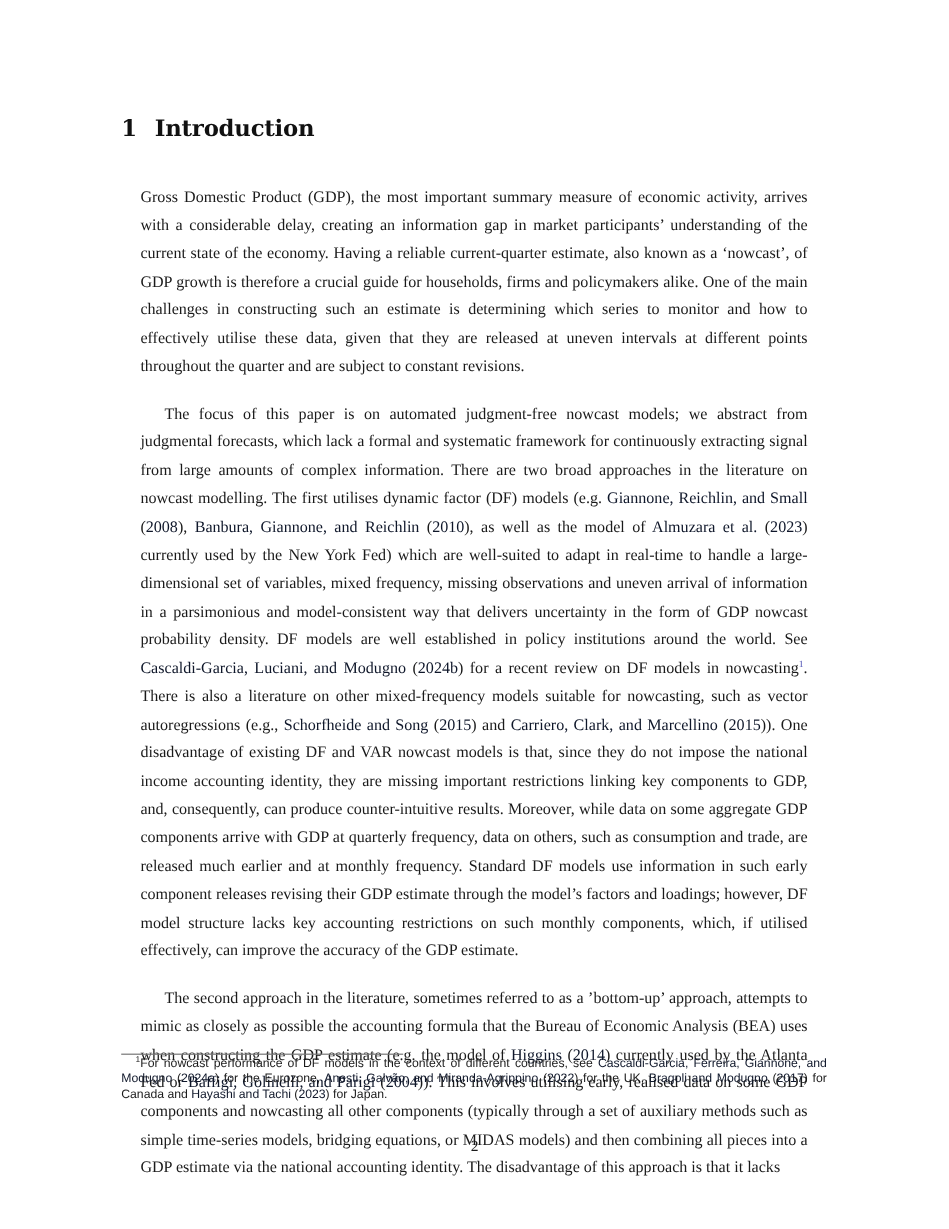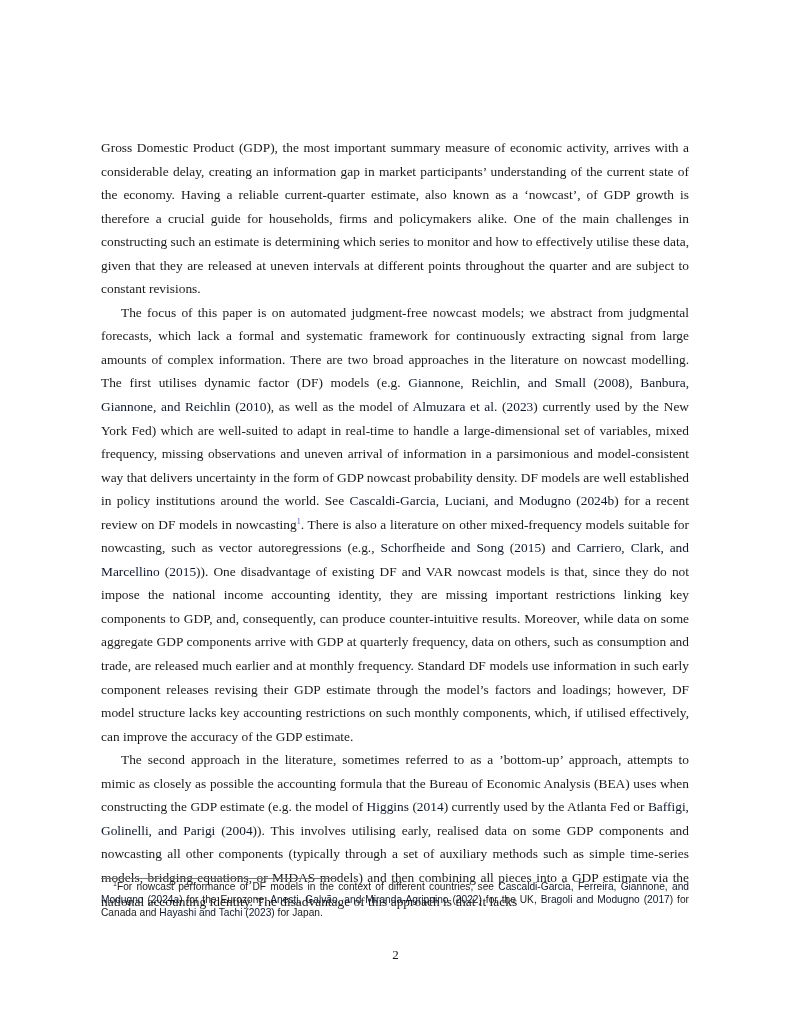--- a/index.html
+++ b/index.html
@@ -9,40 +9,43 @@
     position: absolute; left: 101px; top: 96px;
     font-family: "DejaVu Serif", serif; font-weight: bold; font-size: 19px; color: #111;
     margin: 0; letter-spacing: -0.2px;
   }
   .heading .num { display: inline-block; width: 28px; }
   .body {
     position: absolute; left: 101px; top: 136px; width: 588px;
     font-family: "Liberation Serif", serif; font-size: 13.4px; line-height: 23.55px; color: #1a1a1a;
     text-align: justify;
   }
-  .body p { margin: 0; text-indent: 20px; }
+  .body p { margin: 16px; text-indent: 20px; }
   .body p.first { text-indent: 0; }
   .cite { color: #0f172a; text-decoration: none; }
   sup.fnmark { font-size: 8px; line-height: 0; vertical-align: super; color: #4a4fb3; }
   .fn-rule { position: absolute; left: 101px; top: 878px; width: 235px; border-top: 1px solid #777; }
   .footnote {
     position: absolute; left: 101px; top: 880px; width: 588px;
     font-family: Liberation Sans, sans-serif; font-size: 10.2px; line-height: 13.2px; color: #1a1a1a;
     text-align: justify; text-indent: 12px;
   }
   .footnote sup { font-size: 7px; vertical-align: super; line-height: 0; }
   .pagenum {
     position: absolute; left: 0; width: 791px; top: 947px; text-align: center;
     font-family: "Liberation Serif", serif; font-size: 13px; color: #1a1a1a;
   }
 </style>
 </head>
 <body>
 
 <div class="page">
+  <h1 class="heading">
+    <span class="num">1</span><span>Introduction</span>
+  </h1>
 
   <div class="body">
     <p class="first"><span>Gross Domestic Product (GDP), the most important summary measure of economic activity, arrives with a considerable delay, creating an information gap in market participants’ understanding of the current state of the economy.  Having a reliable current-quarter estimate, also known as a ‘nowcast’, of GDP growth is therefore a crucial guide for households, firms and policymakers alike.  One of the main challenges in constructing such an estimate is determining which series to monitor and how to effectively utilise these data, given that they are released at uneven intervals at different points throughout the quarter and are subject to constant revisions.</span></p>
     <p><span>The focus of this paper is on automated judgment-free nowcast models; we abstract from judgmental forecasts, which lack a formal and systematic framework for continuously extracting signal from large amounts of complex information.  There are two broad approaches in the literature on nowcast modelling. The first utilises dynamic factor (DF) models (e.g.  </span><a class="cite" href="#">Giannone, Reichlin, and Small</a><span> (</span><a class="cite" href="#">2008</a><span>), </span><a class="cite" href="#">Banbura, Giannone, and Reichlin</a><span> (</span><a class="cite" href="#">2010</a><span>), as well as the model of </span><a class="cite" href="#">Almuzara et al.</a><span> (</span><a class="cite" href="#">2023</a><span>) currently used by the New York Fed) which are well-suited to adapt in real-time to handle a large-dimensional set of variables, mixed frequency, missing observations and uneven arrival of information in a parsimonious and model-consistent way that delivers uncertainty in the form of GDP nowcast probability density. DF models are well established in policy institutions around the world.  See </span><a class="cite" href="#">Cascaldi-Garcia, Luciani, and Modugno</a><span> (</span><a class="cite" href="#">2024b</a><span>) for a recent review on DF models in nowcasting</span><sup class="fnmark">1</sup><span>.  There is also a literature on other mixed-frequency models suitable for nowcasting, such as vector autoregressions (e.g., </span><a class="cite" href="#">Schorfheide and Song</a><span> (</span><a class="cite" href="#">2015</a><span>) and </span><a class="cite" href="#">Carriero, Clark, and Marcellino</a><span> (</span><a class="cite" href="#">2015</a><span>)).  One disadvantage of existing DF and VAR nowcast models is that, since they do not impose the national income accounting identity, they are missing important restrictions linking key components to GDP, and, consequently, can produce counter-intuitive results.  Moreover, while data on some aggregate GDP components arrive with GDP at quarterly frequency, data on others, such as consumption and trade, are released much earlier and at monthly frequency.  Standard DF models use information in such early component releases revising their GDP estimate through the model’s factors and loadings; however, DF model structure lacks key accounting restrictions on such monthly components, which, if utilised effectively, can improve the accuracy of the GDP estimate.</span></p>
     <p><span>The second approach in the literature, sometimes referred to as a ’bottom-up’ approach, attempts to mimic as closely as possible the accounting formula that the Bureau of Economic Analysis (BEA) uses when constructing the GDP estimate (e.g.  the model of </span><a class="cite" href="#">Higgins</a><span> (</span><a class="cite" href="#">2014</a><span>) currently used by the Atlanta Fed or </span><a class="cite" href="#">Baffigi, Golinelli, and Parigi</a><span> (</span><a class="cite" href="#">2004</a><span>)).  This involves utilising early, realised data on some GDP components and nowcasting all other components (typically through a set of auxiliary methods such as simple time-series models, bridging equations, or MIDAS models) and then combining all pieces into a GDP estimate via the national accounting identity.  The disadvantage of this approach is that it lacks</span></p>
   </div>
 
   <div class="fn-rule"></div>
   <div class="footnote">
     <sup>1</sup><span><span>For nowcast performance of DF models in the context of different countries, see </span><a class="cite" href="#">Cascaldi-Garcia, Ferreira, Giannone, and Modugno</a><span> (</span><a class="cite" href="#">2024a</a><span>) for the Eurozone, </span><a class="cite" href="#">Anesti, Galvão, and Miranda-Agrippino</a><span> (</span><a class="cite" href="#">2022</a><span>) for the UK, </span><a class="cite" href="#">Bragoli and Modugno</a><span> (</span><a class="cite" href="#">2017</a><span>) for Canada and </span><a class="cite" href="#">Hayashi and Tachi</a><span> (</span><a class="cite" href="#">2023</a><span>) for Japan.</span></span>

